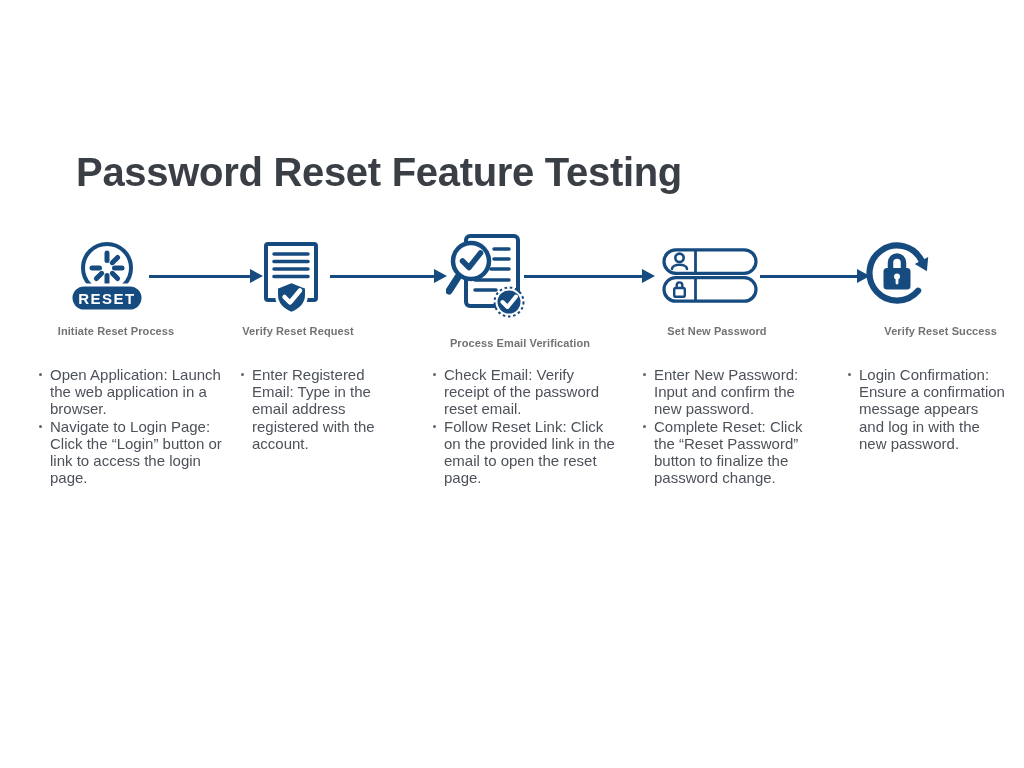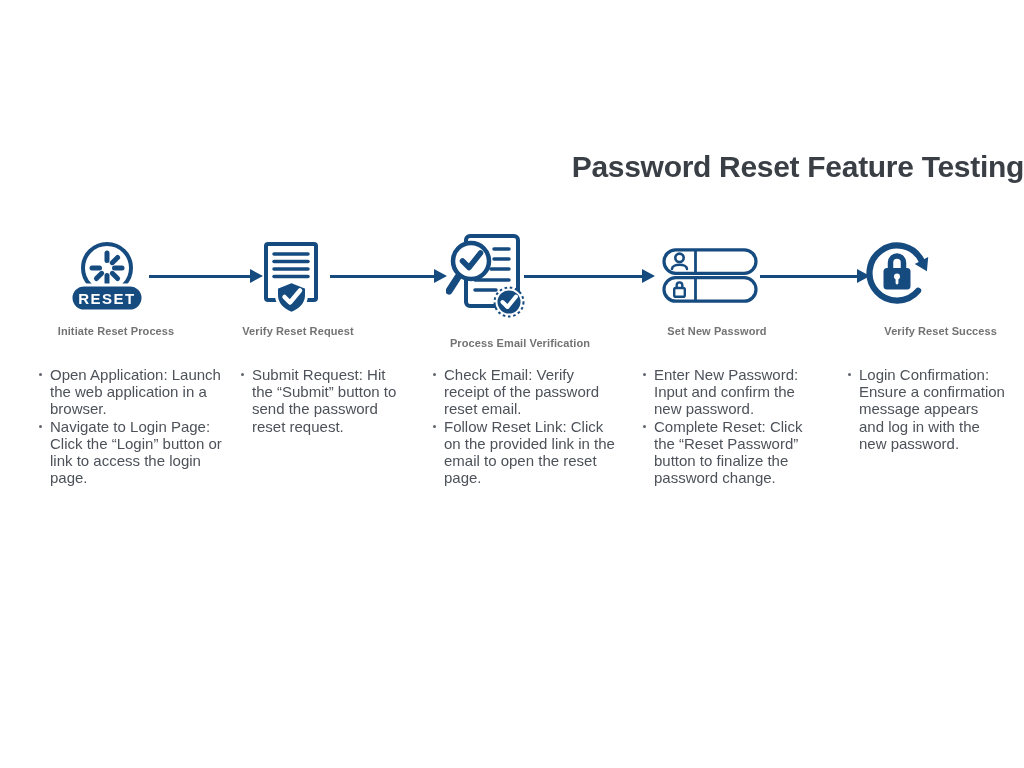--- a/index.html
+++ b/index.html
@@ -1,22 +1,22 @@
 <!DOCTYPE html>
 <html><head>
 <meta charset="utf-8">
 <style>
   * { margin:0; padding:0; box-sizing:border-box; }
   html,body { background:#ffffff; }
   body { font-family:"Liberation Sans","DejaVu Sans",sans-serif; }
   .page { position:relative; width:1024px; height:768px; background:#ffffff; overflow:hidden; }
 
   .title {
-    position:absolute; left:70px; right:0; top:150px;
-    text-align:right; font-size:30px; font-weight:bold;
+    position:absolute; left:76px; right:0; top:150px;
+    text-align:left; font-size:40px; font-weight:bold;
     color:#3a3f46; letter-spacing:-0.3px;
   }
 
   
   .arrow { position:absolute; top:274.5px; height:3.6px; background:#164b80; }
   .arrow::after {
     content:""; position:absolute; right:-13px; top:-5.6px;
     border-left:13px solid #164b80;
     border-top:7.4px solid transparent; border-bottom:7.4px solid transparent;
   }
@@ -137,21 +137,21 @@
   <div class="hd h3">Process Email Verification</div>
   <div class="hd h4">Set New Password</div>
   <div class="hd h5">Verify Reset Success</div>
 
   <ul class="bl b1">
     <li>Open Application: Launch the web application in a browser.</li>
     <li>Navigate to Login Page: Click the “Login” button or link to access the login page.</li>
   </ul>
 
   <ul class="bl b2">
-    <li>Submit Request: Hit the “Submit” button to send the password reset request.</li>
+    <li>Enter Registered Email: Type in the email address registered with the account.</li>
   </ul>
 
   <ul class="bl b3">
     <li>Check Email: Verify receipt of the password reset email.</li>
     <li>Follow Reset Link: Click on the provided link in the email to open the reset page.</li>
   </ul>
 
   <ul class="bl b5">
     <li>Login Confirmation: Ensure a confirmation message appears and log in with the new password.</li>
   </ul>

